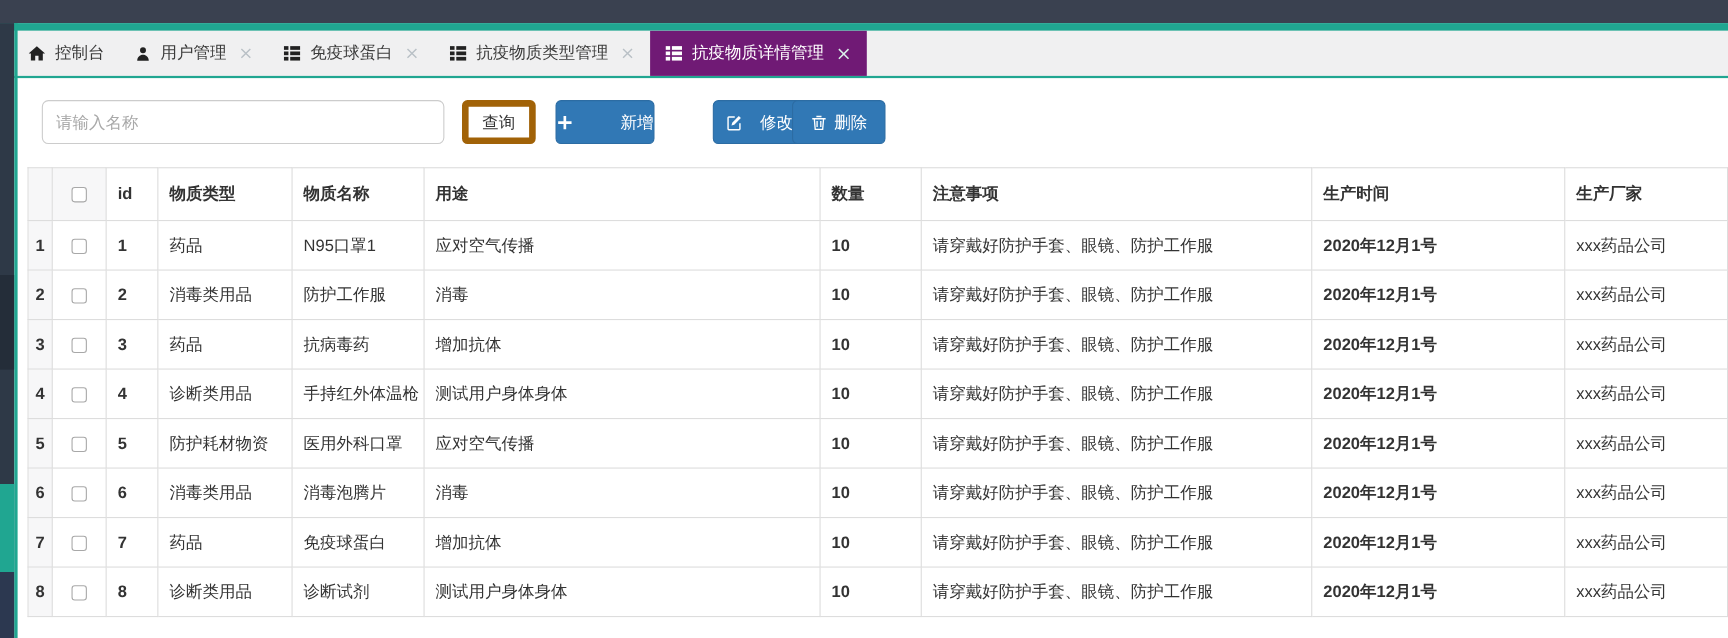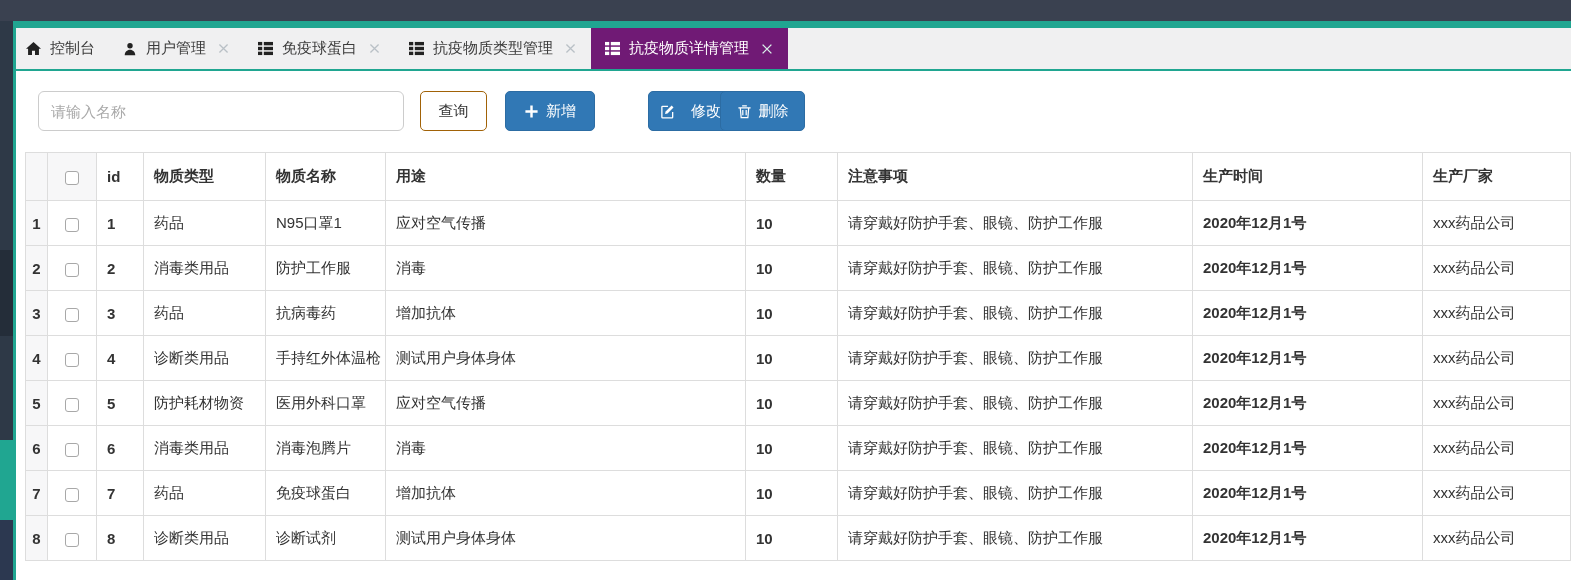--- a/index.html
+++ b/index.html
@@ -27,23 +27,23 @@
   .teal-vline { position:absolute; left:13px; top:21px; width:3px; height:559px; background:#20a691; z-index:5; }
 
   
   .search-input { position:absolute; left:38px; top:91px; width:366px; height:40px;
     border:1px solid #ccc; border-radius:6px; padding:0 12px; font-size:15px; color:#14532d;
     font-family:"Liberation Sans","DejaVu Sans",sans-serif; outline:none; }
   .search-input::placeholder { color:#a9a9a9; }
   .btn { position:absolute; top:91px; height:40px; display:inline-flex; align-items:center;
     justify-content:center; gap:7px; font-size:15px; border-radius:5px; cursor:pointer;
     font-family:"Liberation Sans","DejaVu Sans",sans-serif; }
-  .btn-plain { left:420px; width:67px; background:#fff; border:1px solid #a16207; color:#333; }
+  .btn-plain { left:420px; width:67px; background:#fff; border:6px solid #a16207; color:#333; }
   .btn-blue { background:#3178b5; border:1px solid #2c6ca3; color:#fff; }
-  .btn-add { left:505px; width:90px; }
+  .btn-add { left:505px; width:90px;justify-content:space-between; }
   .btn-edit { left:648px; width:85px;gap:16px; }
   .btn-del { left:720px; width:85px; }
   .btn svg { flex:0 0 auto; }
 
   
   .grid-wrap { position:absolute; left:25px; top:152px; width:1546px; }
   table { border-collapse:collapse; table-layout:fixed; width:1546px; font-size:15px; color:#333; }
   th, td { border:1px solid #ddd; padding:0 10px; text-align:left; overflow:hidden; white-space:nowrap; }
   thead tr { height:48px; }
   tbody tr { height:45px; }

